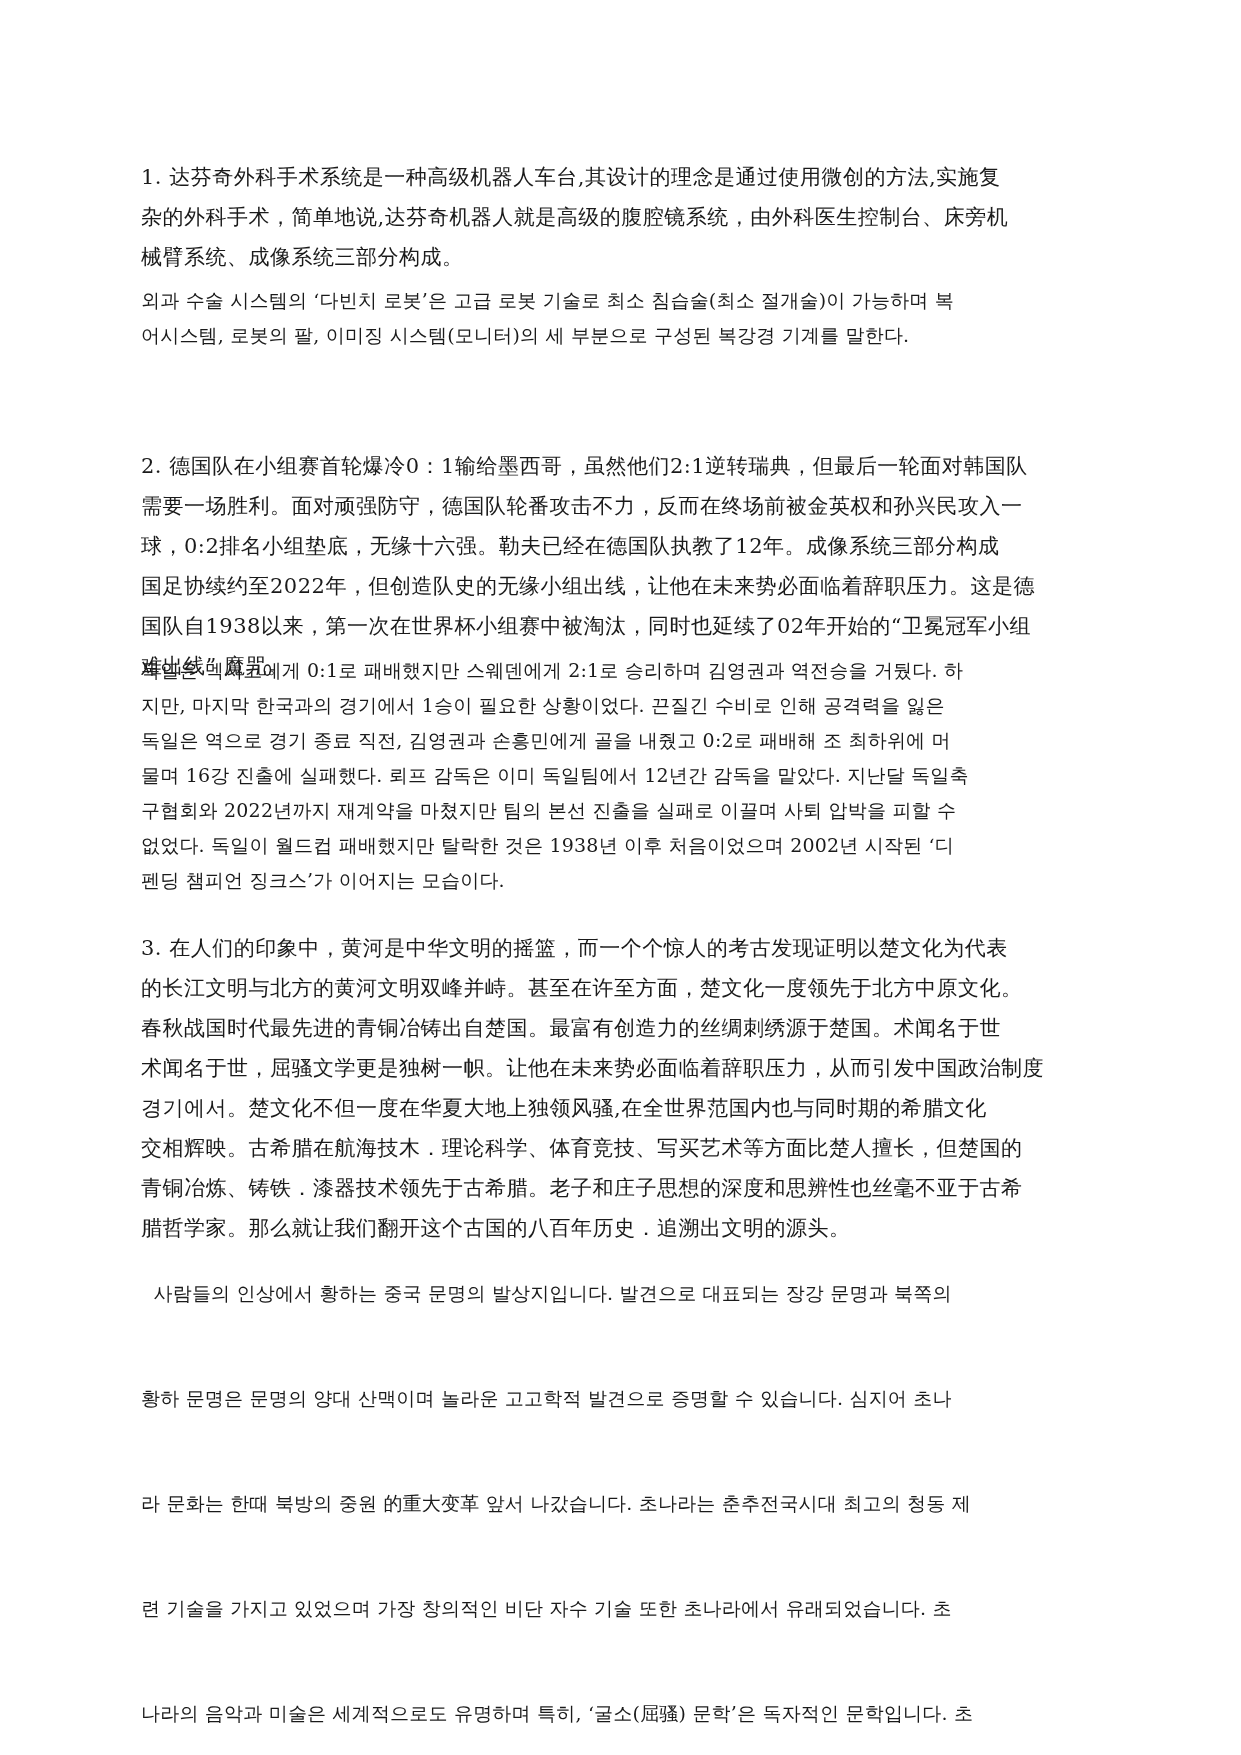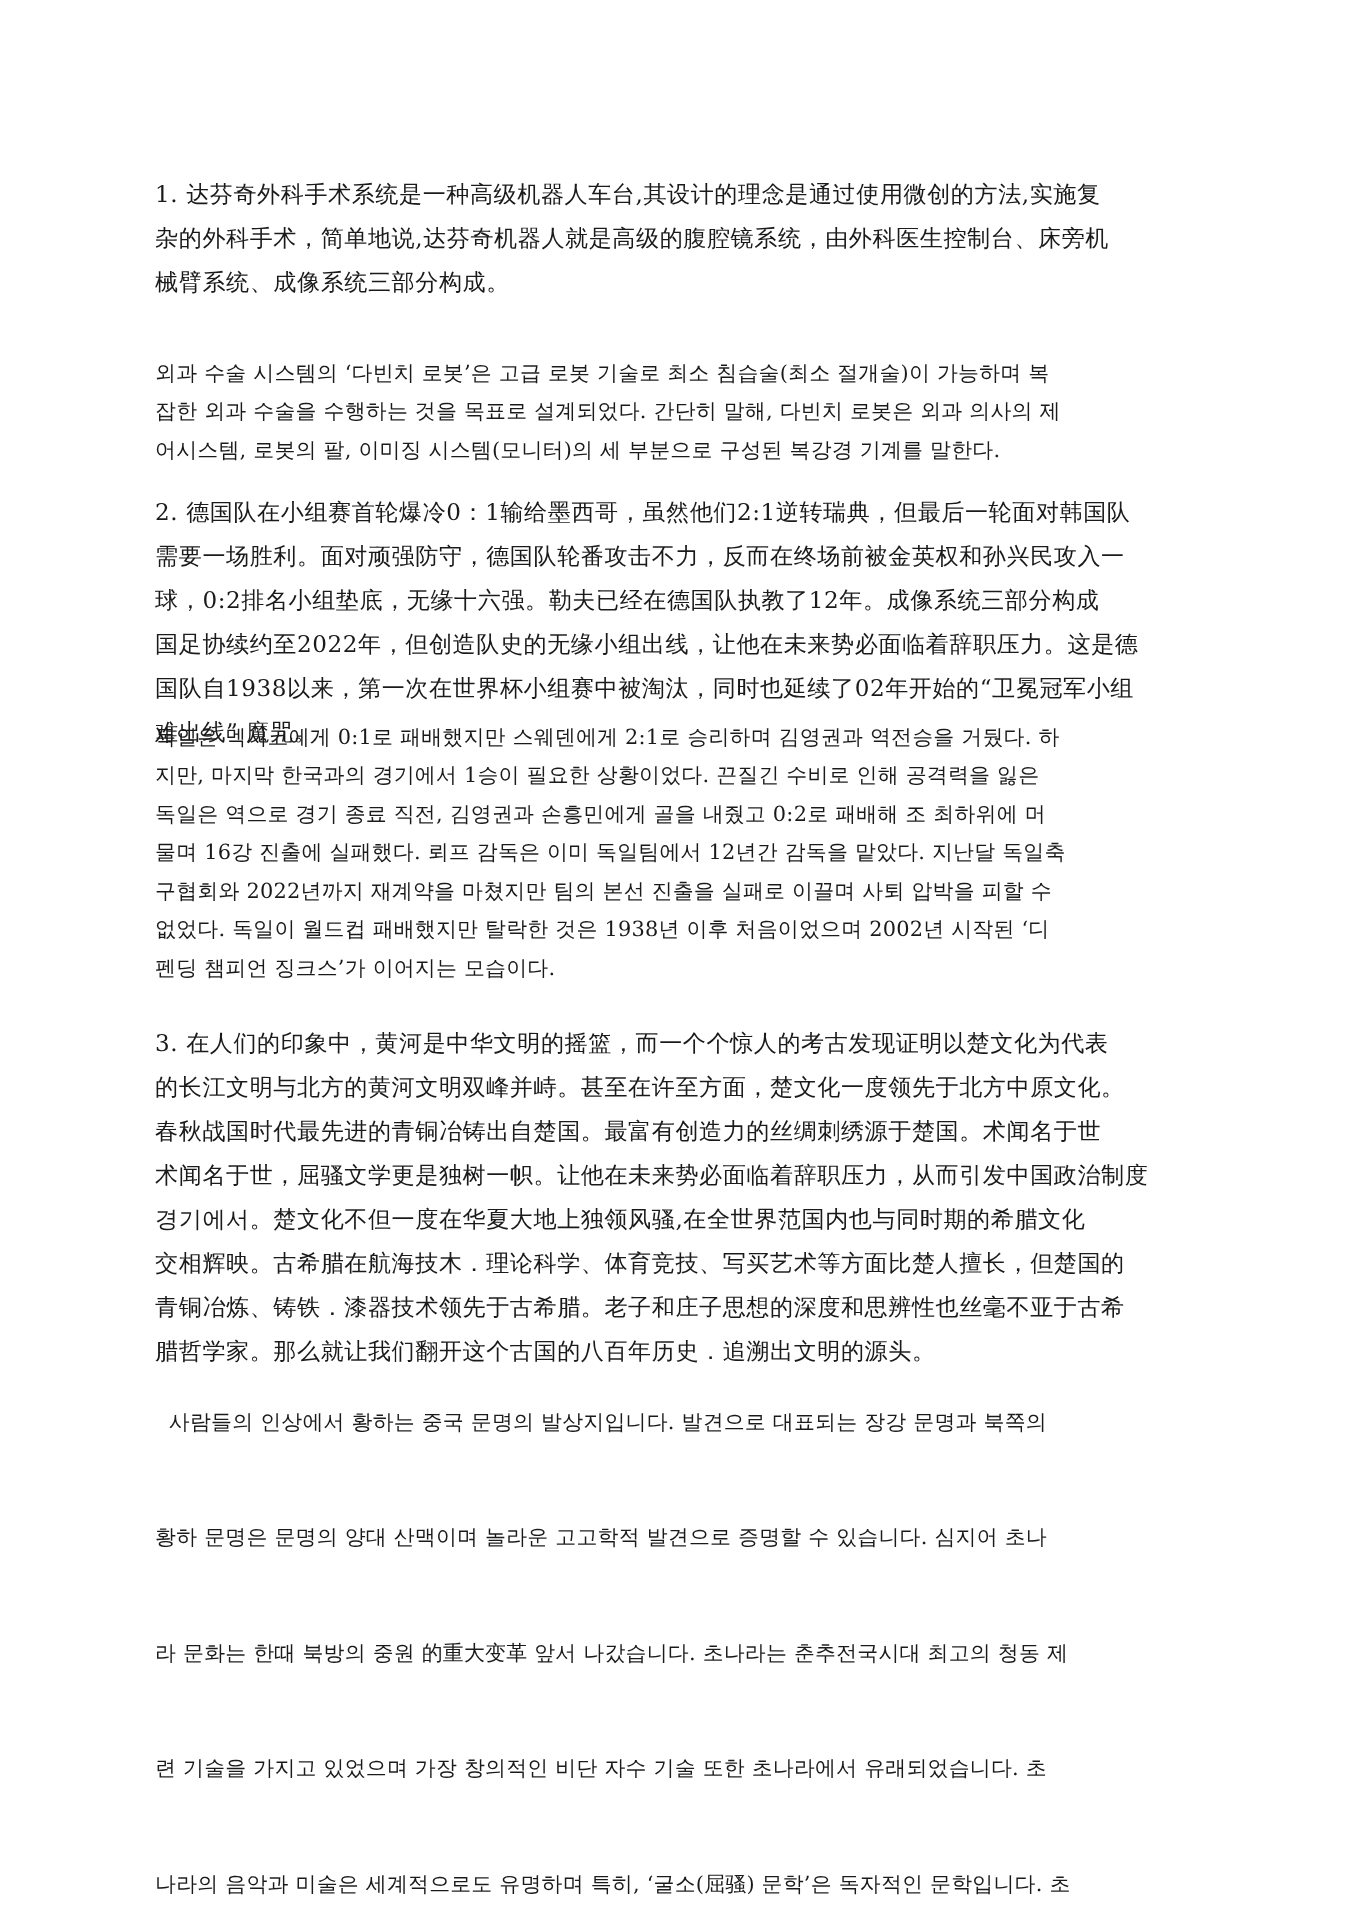--- a/index.html
+++ b/index.html
@@ -20,23 +20,22 @@
 </head>
 <body>
 
 <div class="page">
 
   <div class="para zh" style="top:157px;">
     <span class="line">1.  达芬奇外科手术系统是一种高级机器人车台,其设计的理念是通过使用微创的方法,实施复</span>
     <span class="line">杂的外科手术，简单地说,达芬奇机器人就是高级的腹腔镜系统，由外科医生控制台、床旁机</span>
     <span class="line">械臂系统、成像系统三部分构成。</span>
   </div>
-  <div class="para ko" style="top:283px;margin-top:39px;">
+  <div class="para ko" style="top:283px;">
     <span class="line">외과 수술 시스템의 ‘다빈치 로봇’은 고급 로봇 기술로 최소 침습술(최소 절개술)이 가능하며 복</span>
-    <span class="line">잡한 외과 수술을 수행하는 것을 목표로 설계되었다. 간단히 말해, 다빈치 로봇은 외과 의사의 제</span>
     <span class="line">어시스템, 로봇의 팔, 이미징 시스템(모니터)의 세 부분으로 구성된 복강경 기계를 말한다.</span>
   </div>
 
   <div class="para zh" style="top:446px;">
     <span class="line">2. 德国队在小组赛首轮爆冷0：1输给墨西哥，虽然他们2:1逆转瑞典，但最后一轮面对韩国队</span>
     <span class="line">需要一场胜利。面对顽强防守，德国队轮番攻击不力，反而在终场前被金英权和孙兴民攻入一</span>
     <span class="line">球，0:2排名小组垫底，无缘十六强。勒夫已经在德国队执教了12年。成像系统三部分构成</span>
     <span class="line">国足协续约至2022年，但创造队史的无缘小组出线，让他在未来势必面临着辞职压力。这是德</span>
     <span class="line">国队自1938以来，第一次在世界杯小组赛中被淘汰，同时也延续了02年开始的“卫冕冠军小组</span>
     <span class="line">难出线” 魔咒。</span>

